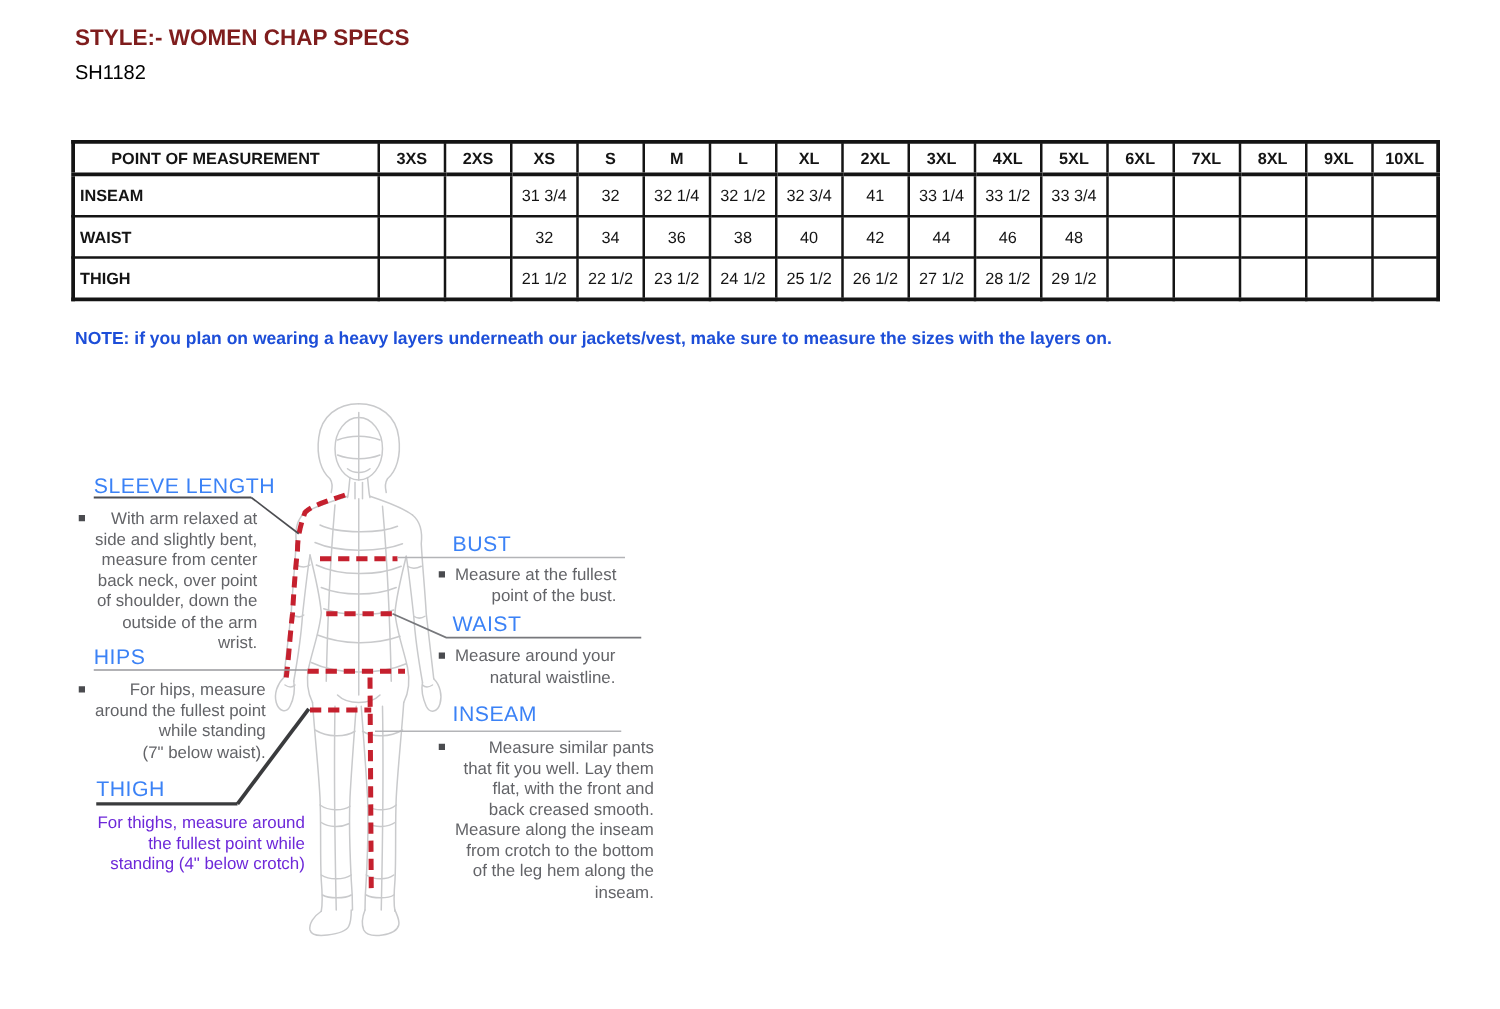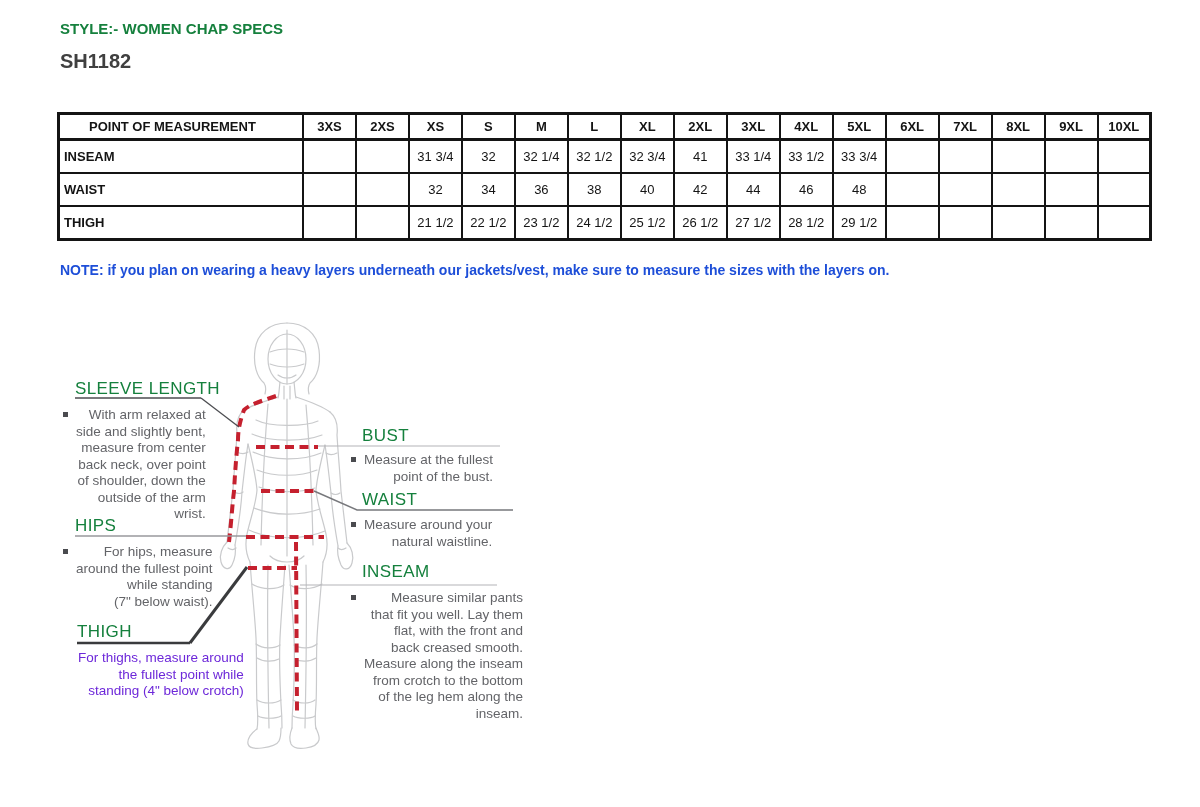--- a/index.html
+++ b/index.html
@@ -1,38 +1,38 @@
 <!DOCTYPE html>
 <html><head>
 <meta charset="utf-8">
 <style>
   html,body{margin:0;padding:0;background:#fff;}
   body{width:1200px;height:807px;position:relative;overflow:hidden;
        font-family:"Liberation Sans",sans-serif;}
 
   
-  .style-title{position:absolute;left:60px;top:20px;font-size:15px;font-weight:bold;color:#15803d;}
-  .style-code{position:absolute;left:60px;top:50px;font-size:20px;font-weight:bold;color:#404040;}
+  .style-title{position:absolute;left:60px;top:20px;font-size:18px;font-weight:bold;color:#7f1d1d;}
+  .style-code{position:absolute;left:60px;top:50px;font-size:16px;font-weight:normal;color:#000000;}
 
   
   table.size-table{position:absolute;left:57px;top:112px;width:1095px;
        border-collapse:collapse;table-layout:fixed;border:3px solid #141414;}
   .size-table th,.size-table td{border:2px solid #141414;font-size:13px;color:#141414;
        text-align:center;vertical-align:middle;padding:0;overflow:hidden;white-space:nowrap;}
   .size-table th{font-weight:bold;height:23px;border-bottom:3px solid #141414;}
   .size-table td{height:31px;font-weight:normal;}
   .size-table .first{text-align:left;padding-left:4px;font-weight:bold;}
   .size-table th.first{width:213px;padding-left:29px;}
 
   
   .note{position:absolute;left:60px;top:262px;font-size:14px;font-weight:bold;color:#1d4ed8;}
 
   
   .dg-svg{position:absolute;left:0;top:300px;}
-  .dg-heading{position:absolute;font-size:17px;letter-spacing:.4px;color:#15803d;}
+  .dg-heading{position:absolute;font-size:17px;letter-spacing:.4px;color:#3b82f6;}
   .desc-row{position:absolute;display:flex;gap:8px;text-align:right;}
   .bullet{width:5px;height:5px;background:#4a4b4f;margin-top:5px;flex:none;}
   .dg-desc{font-size:13.5px;line-height:16.5px;color:#636468;white-space:pre-line;}
   .dg-desc.dark{color:#6d28d9;}
 </style>
 </head>
 <body>
 
 <div class="style-title">STYLE:- WOMEN CHAP SPECS</div>
 <div class="style-code">SH1182</div>

